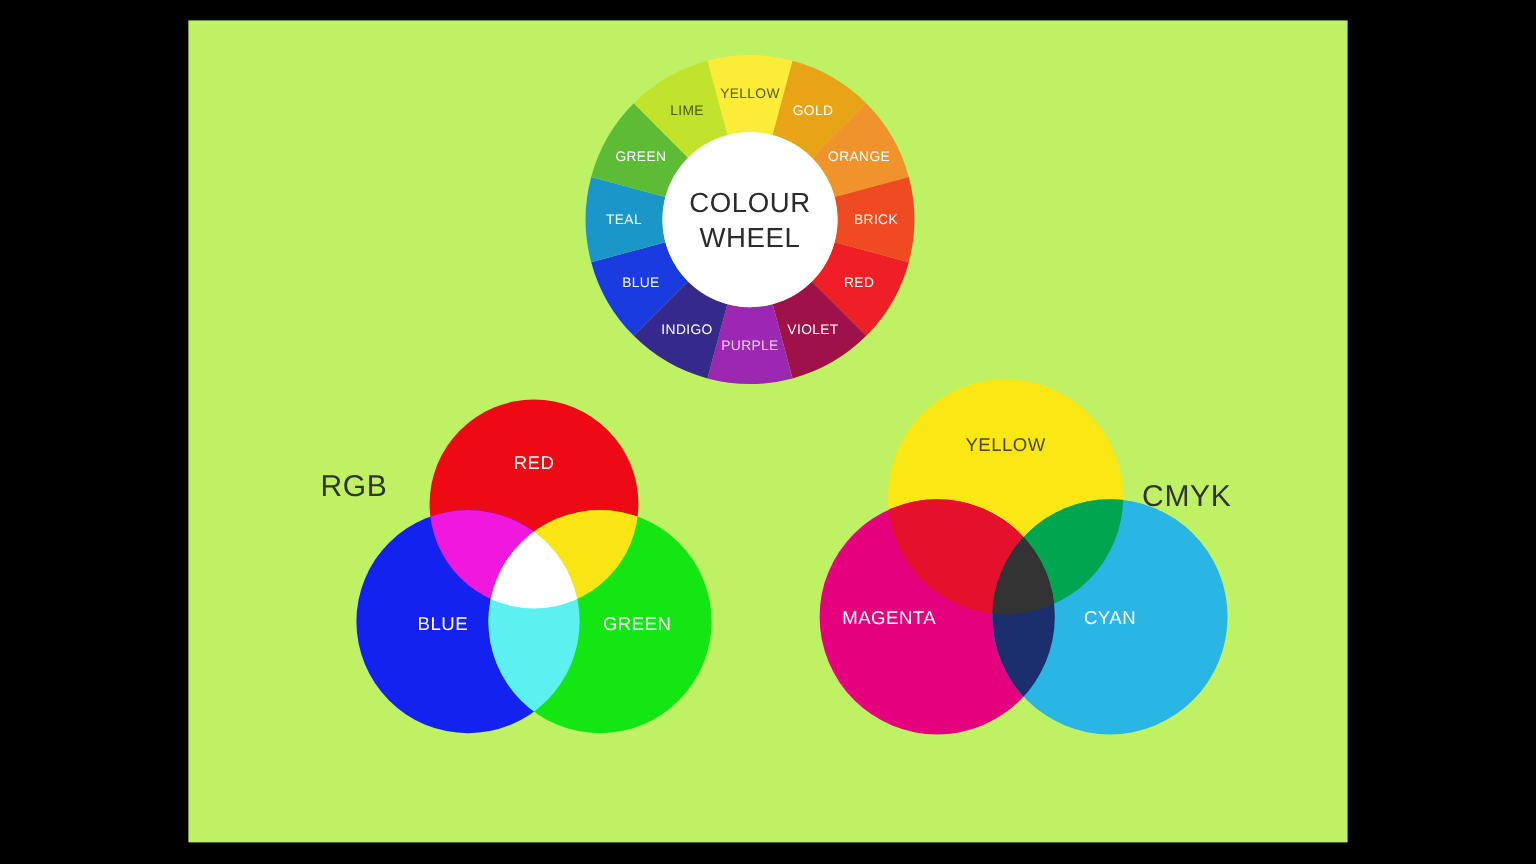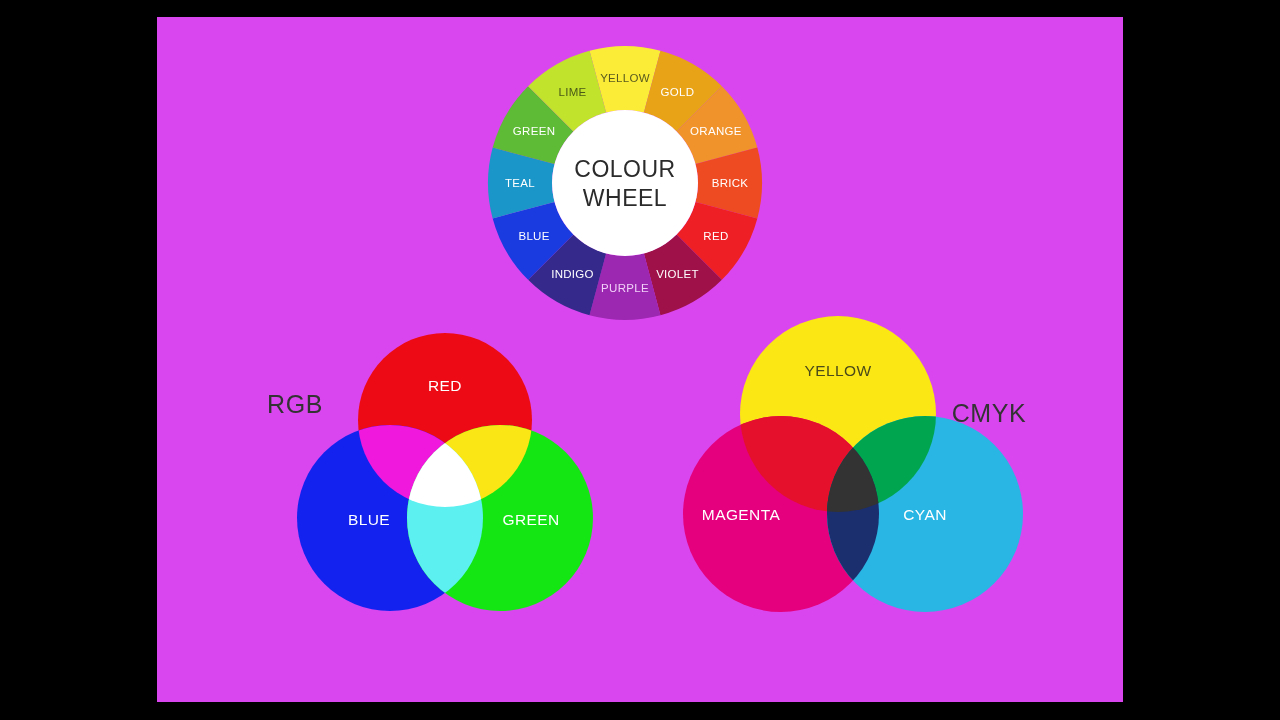--- a/index.html
+++ b/index.html
@@ -54,21 +54,21 @@
     font-family: "Liberation Sans", sans-serif;
     font-size: 25px;
     fill: #333333;
     letter-spacing: 0.6px;
   }
 </style>
 </head>
 <body style="background: rgb(0, 0, 0);">
 
 <div id="stage">
-  <div id="canvas" style="background: #d946ef; text-align: center;">
+  <div id="canvas" style="background: #bef264; text-align: center;">
 
     <svg width="966" height="685" viewBox="0 0 966 685">
 
       <defs>
 
         <clipPath id="clip-rgb-red">
             <circle cx="288" cy="403" r="87"></circle>
           </clipPath>
         <clipPath id="clip-rgb-blue">
             <circle cx="233" cy="501" r="93"></circle>

